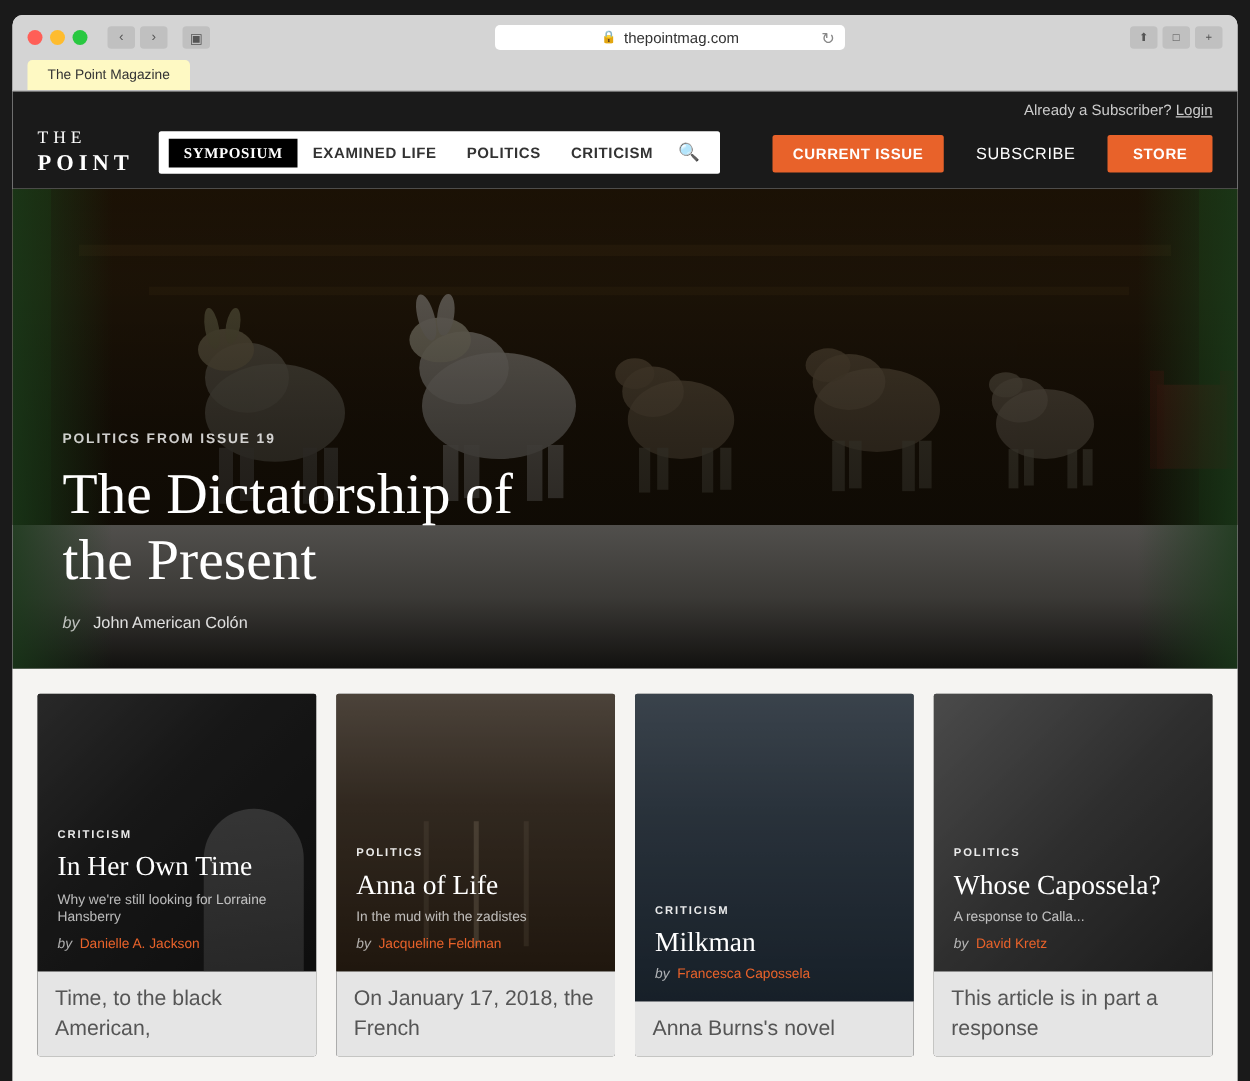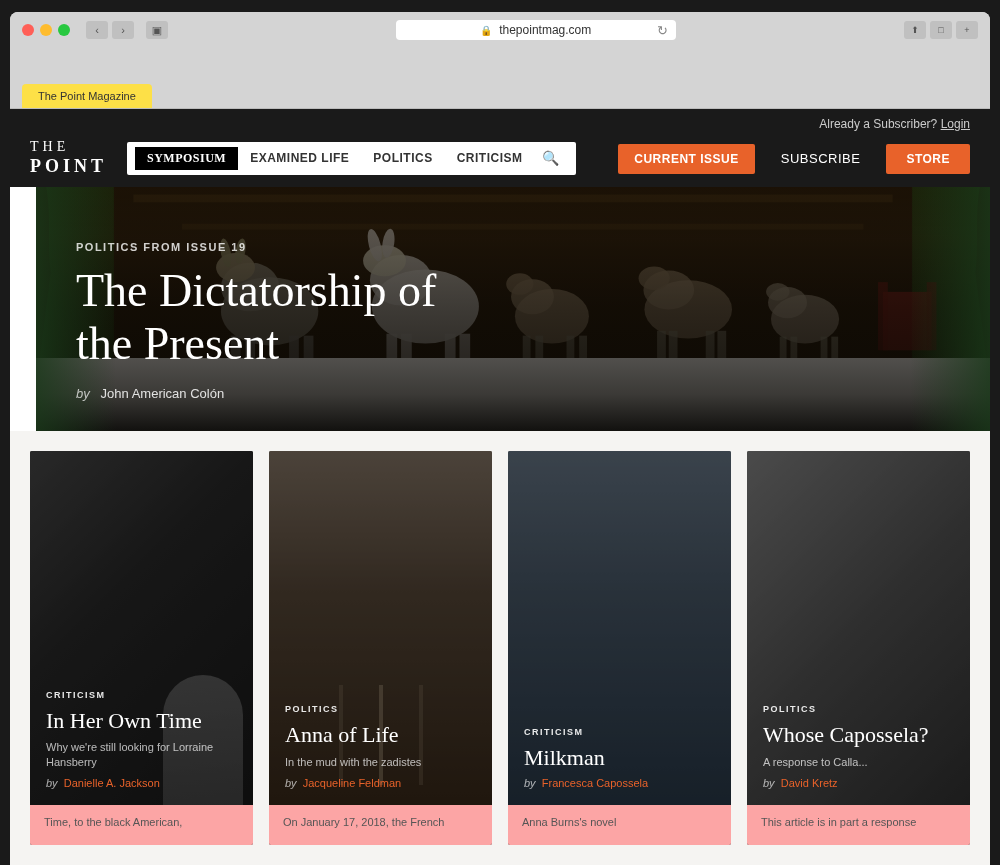--- a/index.html
+++ b/index.html
@@ -123,31 +123,30 @@
 
     .tab-bar {
       background: #d4d4d4;
       padding: 0 12px;
       display: flex;
       align-items: flex-end;
       border-bottom: 1px solid #bbb;
     }
 
     .browser-tab {
-      background: #fde047;
+      background: #fef9c3;
       padding: 6px 16px;
       border-radius: 4px 4px 0 0;
       font-size: 11px;
       font-family: Arial, sans-serif;
       color: #333;
       max-width: 200px;
       white-space: nowrap;
       overflow: hidden;
       text-overflow: ellipsis;
-      margin-top: 36px;
     }
 
     
     .website {
       width: 980px;
       background: white;
       flex: 1;
       overflow: hidden;
       display: flex;
       flex-direction: column;
@@ -283,24 +282,23 @@
       font-weight: bold;
       cursor: pointer;
       letter-spacing: 0.5px;
       text-transform: uppercase;
       border-radius: 2px;
     }
 
     
     .hero {
       position: relative;
-      height: 244px;
+      height: 384px;
       overflow: hidden;
       flex-shrink: 0;
-      margin-left: 26px;
     }
 
     .hero-content {
       position: absolute;
       bottom: 0;
       left: 0;
       right: 0;
       padding: 30px 40px;
     }
 
@@ -416,24 +414,24 @@
     .card-author .by {
       font-style: italic;
       color: rgba(255,255,255,0.65);
     }
 
     .card-author .name {
       color: #e8622a;
     }
 
     .card-excerpt {
-      background: #fca5a5;
+      background: #e5e5e5;
       padding: 10px 14px;
       font-family: Arial, sans-serif;
-      font-size: 11px;
+      font-size: 17px;
       color: #555;
       line-height: 1.4;
       flex-shrink: 0;
       min-height: 40px;
     }
 
     
     .card-1-bg {
       width: 100%;
       height: 100%;

